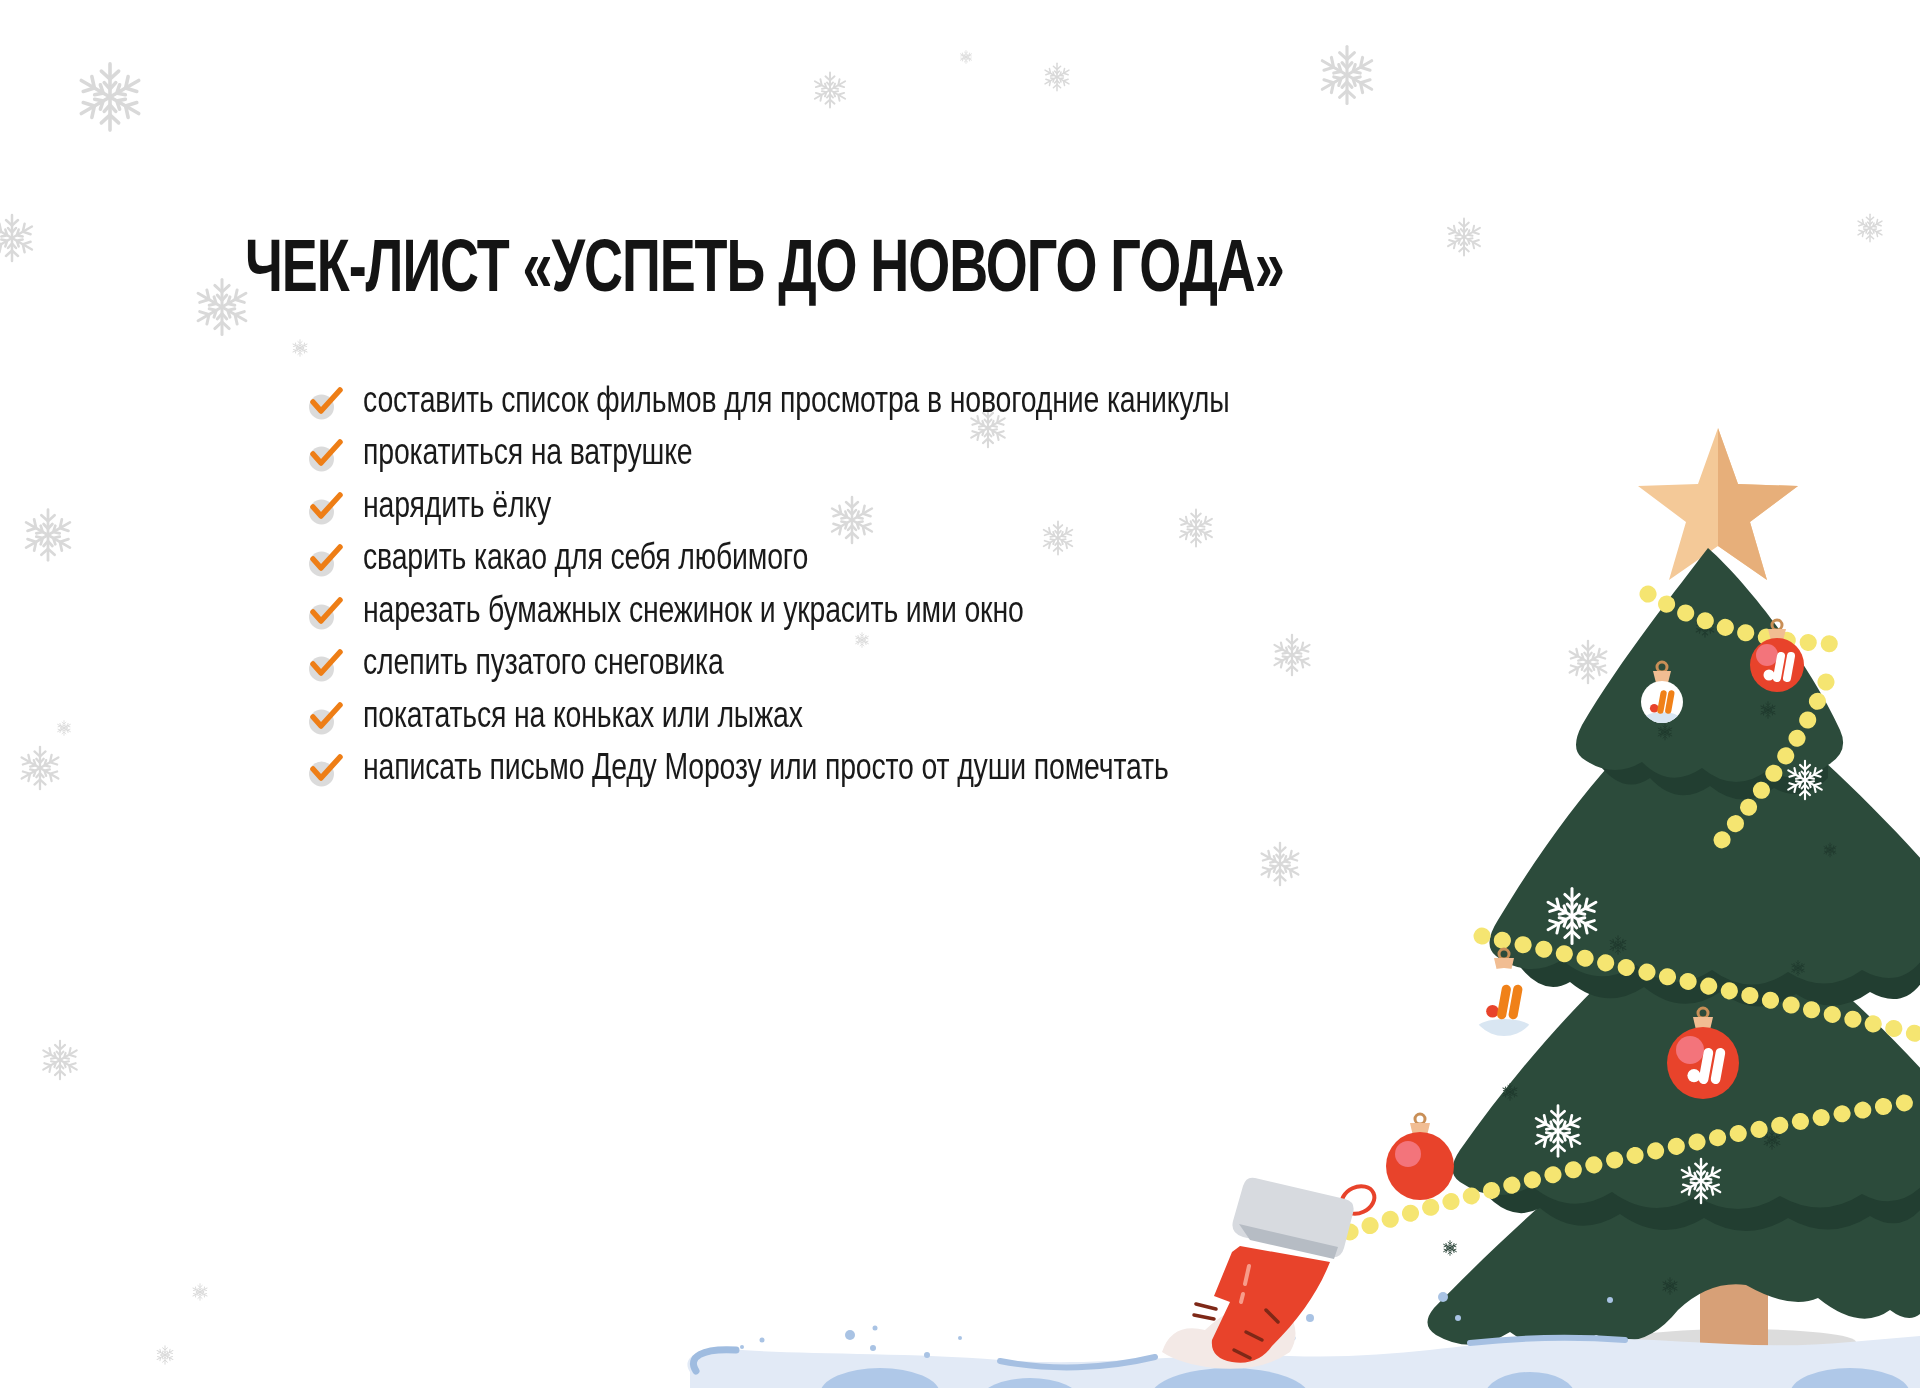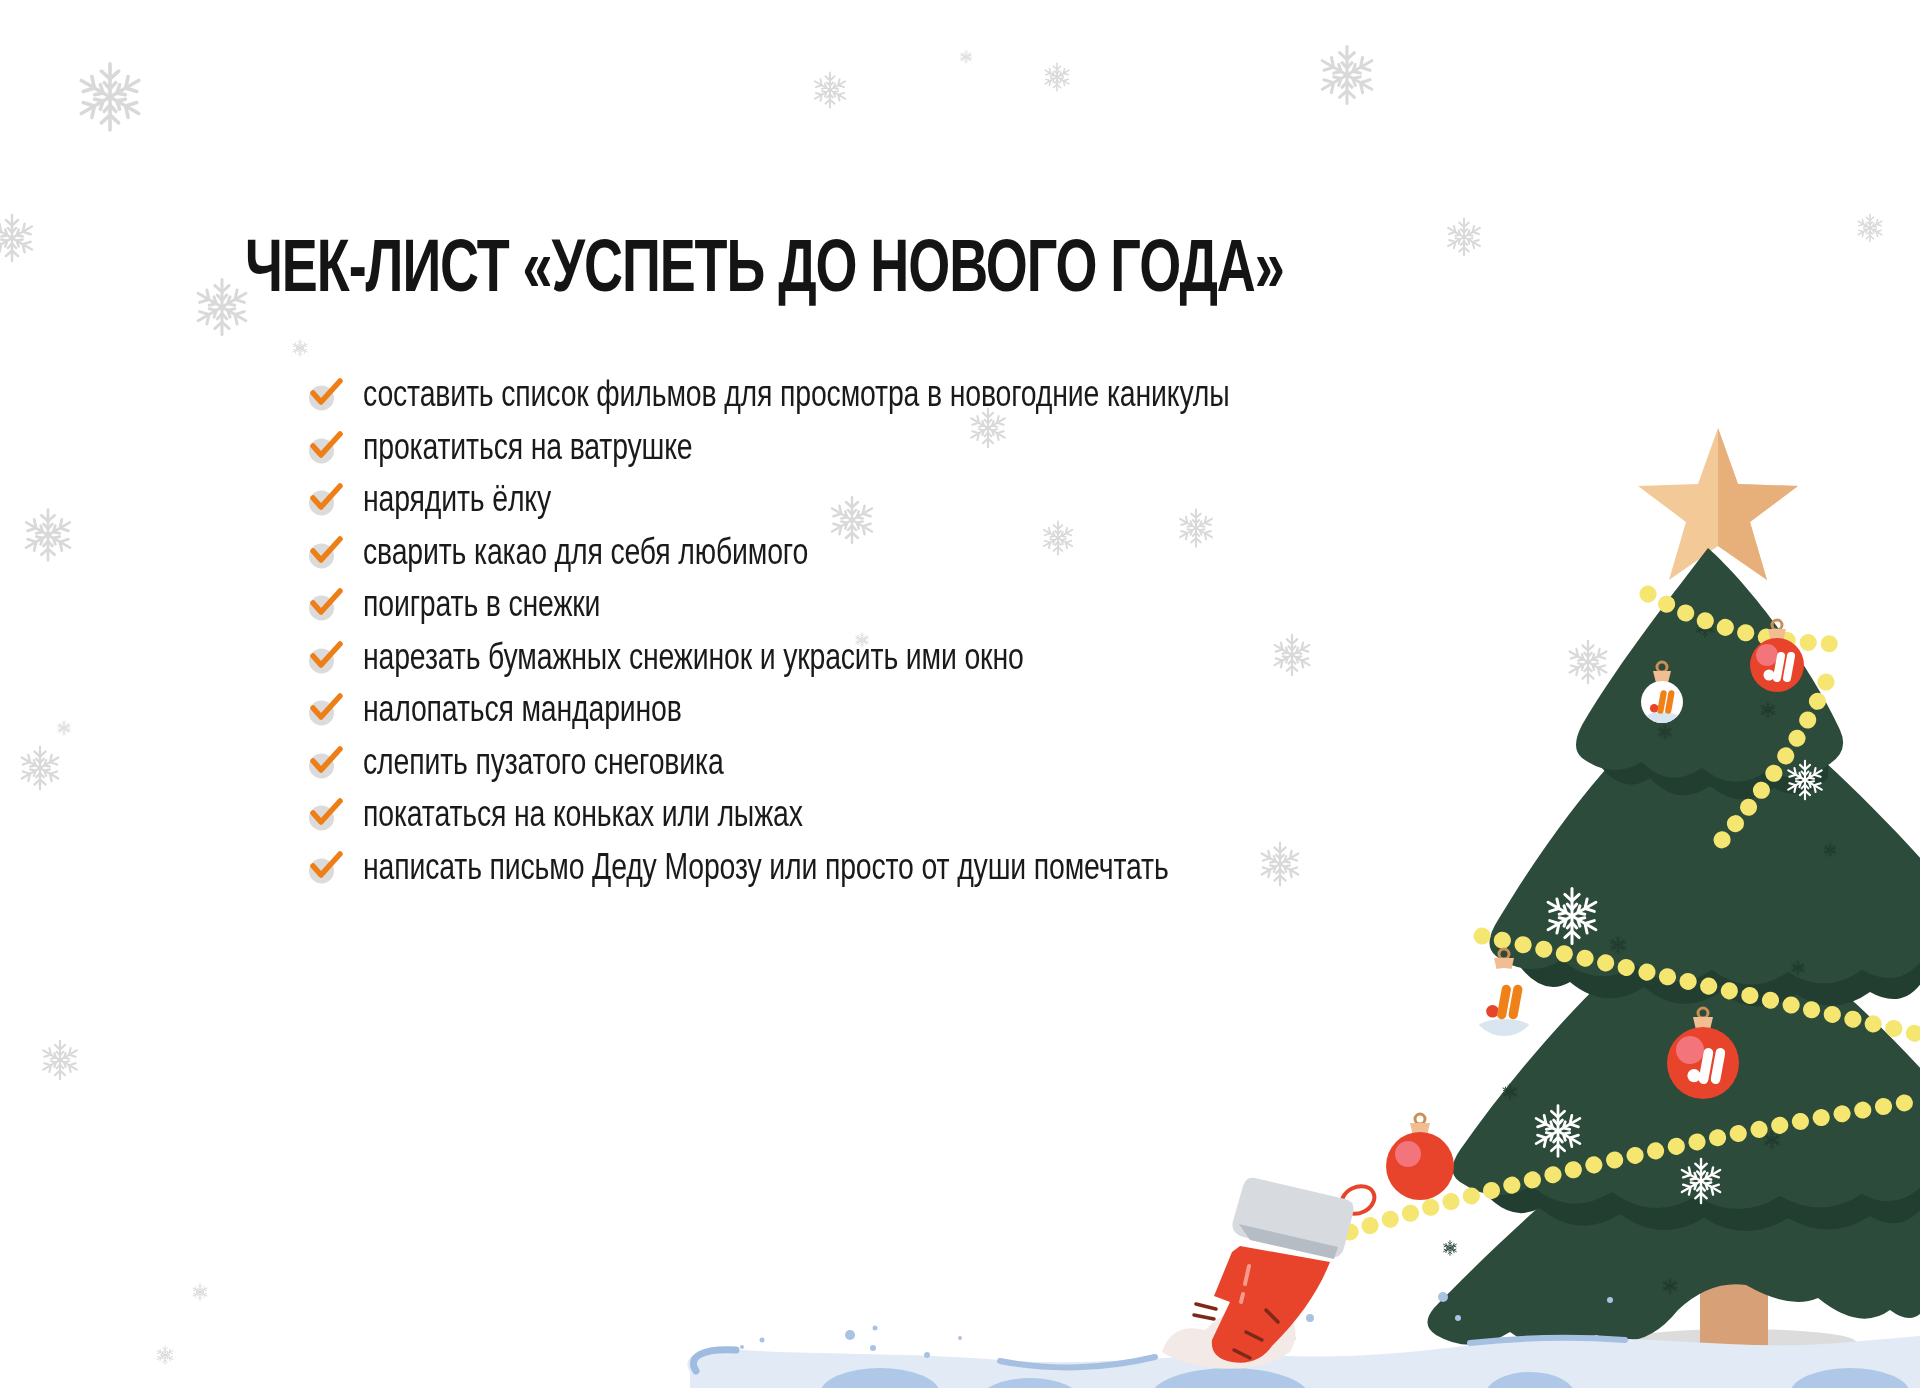--- a/index.html
+++ b/index.html
@@ -14,21 +14,21 @@
     position:absolute;left:245px;top:228px;
     font-size:75px;font-weight:700;color:#141414;
     letter-spacing:-1.5px;white-space:nowrap;
     transform:scaleX(0.72);transform-origin:left top;
     line-height:1;
   }
   .checklist{
     position:absolute;left:308px;top:368px;
     display:flex;flex-direction:column;
   }
-  .row{height:52.5px;display:flex;align-items:center;}
+  .row{height:52.5px;display:flex;align-items:flex-end;}
   .check{width:38px;height:36px;flex:0 0 38px;margin-right:17px;}
   .item-text{
     display:inline-block;font-size:36px;color:#1a1a1a;letter-spacing:-0.2px;
     white-space:nowrap;transform:scaleX(0.79);transform-origin:left center;
   }
 </style>
 </head>
 <body>
 
 <svg class="decor" viewBox="0 0 1920 1388" aria-hidden="true">
@@ -273,35 +273,21 @@
           <circle cx="13.5" cy="22" r="12.5" fill="#DBDBDB"></circle>
           <path d="M5 17 L13 26 L32 5" fill="none" stroke="#EE7E16" stroke-width="5.5" stroke-linecap="round" stroke-linejoin="round"></path>
         </svg>
       <span class="item-text">сварить какао для себя любимого</span>
     </div>
     <div class="row">
       <svg class="check" viewBox="0 0 38 36">
           <circle cx="13.5" cy="22" r="12.5" fill="#DBDBDB"></circle>
           <path d="M5 17 L13 26 L32 5" fill="none" stroke="#EE7E16" stroke-width="5.5" stroke-linecap="round" stroke-linejoin="round"></path>
         </svg>
-      <span class="item-text">поиграть в снежки</span>
-    </div>
-    <div class="row">
-      <svg class="check" viewBox="0 0 38 36">
-          <circle cx="13.5" cy="22" r="12.5" fill="#DBDBDB"></circle>
-          <path d="M5 17 L13 26 L32 5" fill="none" stroke="#EE7E16" stroke-width="5.5" stroke-linecap="round" stroke-linejoin="round"></path>
-        </svg>
       <span class="item-text">нарезать бумажных снежинок и украсить ими окно</span>
-    </div>
-    <div class="row">
-      <svg class="check" viewBox="0 0 38 36">
-          <circle cx="13.5" cy="22" r="12.5" fill="#DBDBDB"></circle>
-          <path d="M5 17 L13 26 L32 5" fill="none" stroke="#EE7E16" stroke-width="5.5" stroke-linecap="round" stroke-linejoin="round"></path>
-        </svg>
-      <span class="item-text">налопаться мандаринов</span>
     </div>
     <div class="row">
       <svg class="check" viewBox="0 0 38 36">
           <circle cx="13.5" cy="22" r="12.5" fill="#DBDBDB"></circle>
           <path d="M5 17 L13 26 L32 5" fill="none" stroke="#EE7E16" stroke-width="5.5" stroke-linecap="round" stroke-linejoin="round"></path>
         </svg>
       <span class="item-text">слепить пузатого снеговика</span>
     </div>
     <div class="row">
       <svg class="check" viewBox="0 0 38 36">

